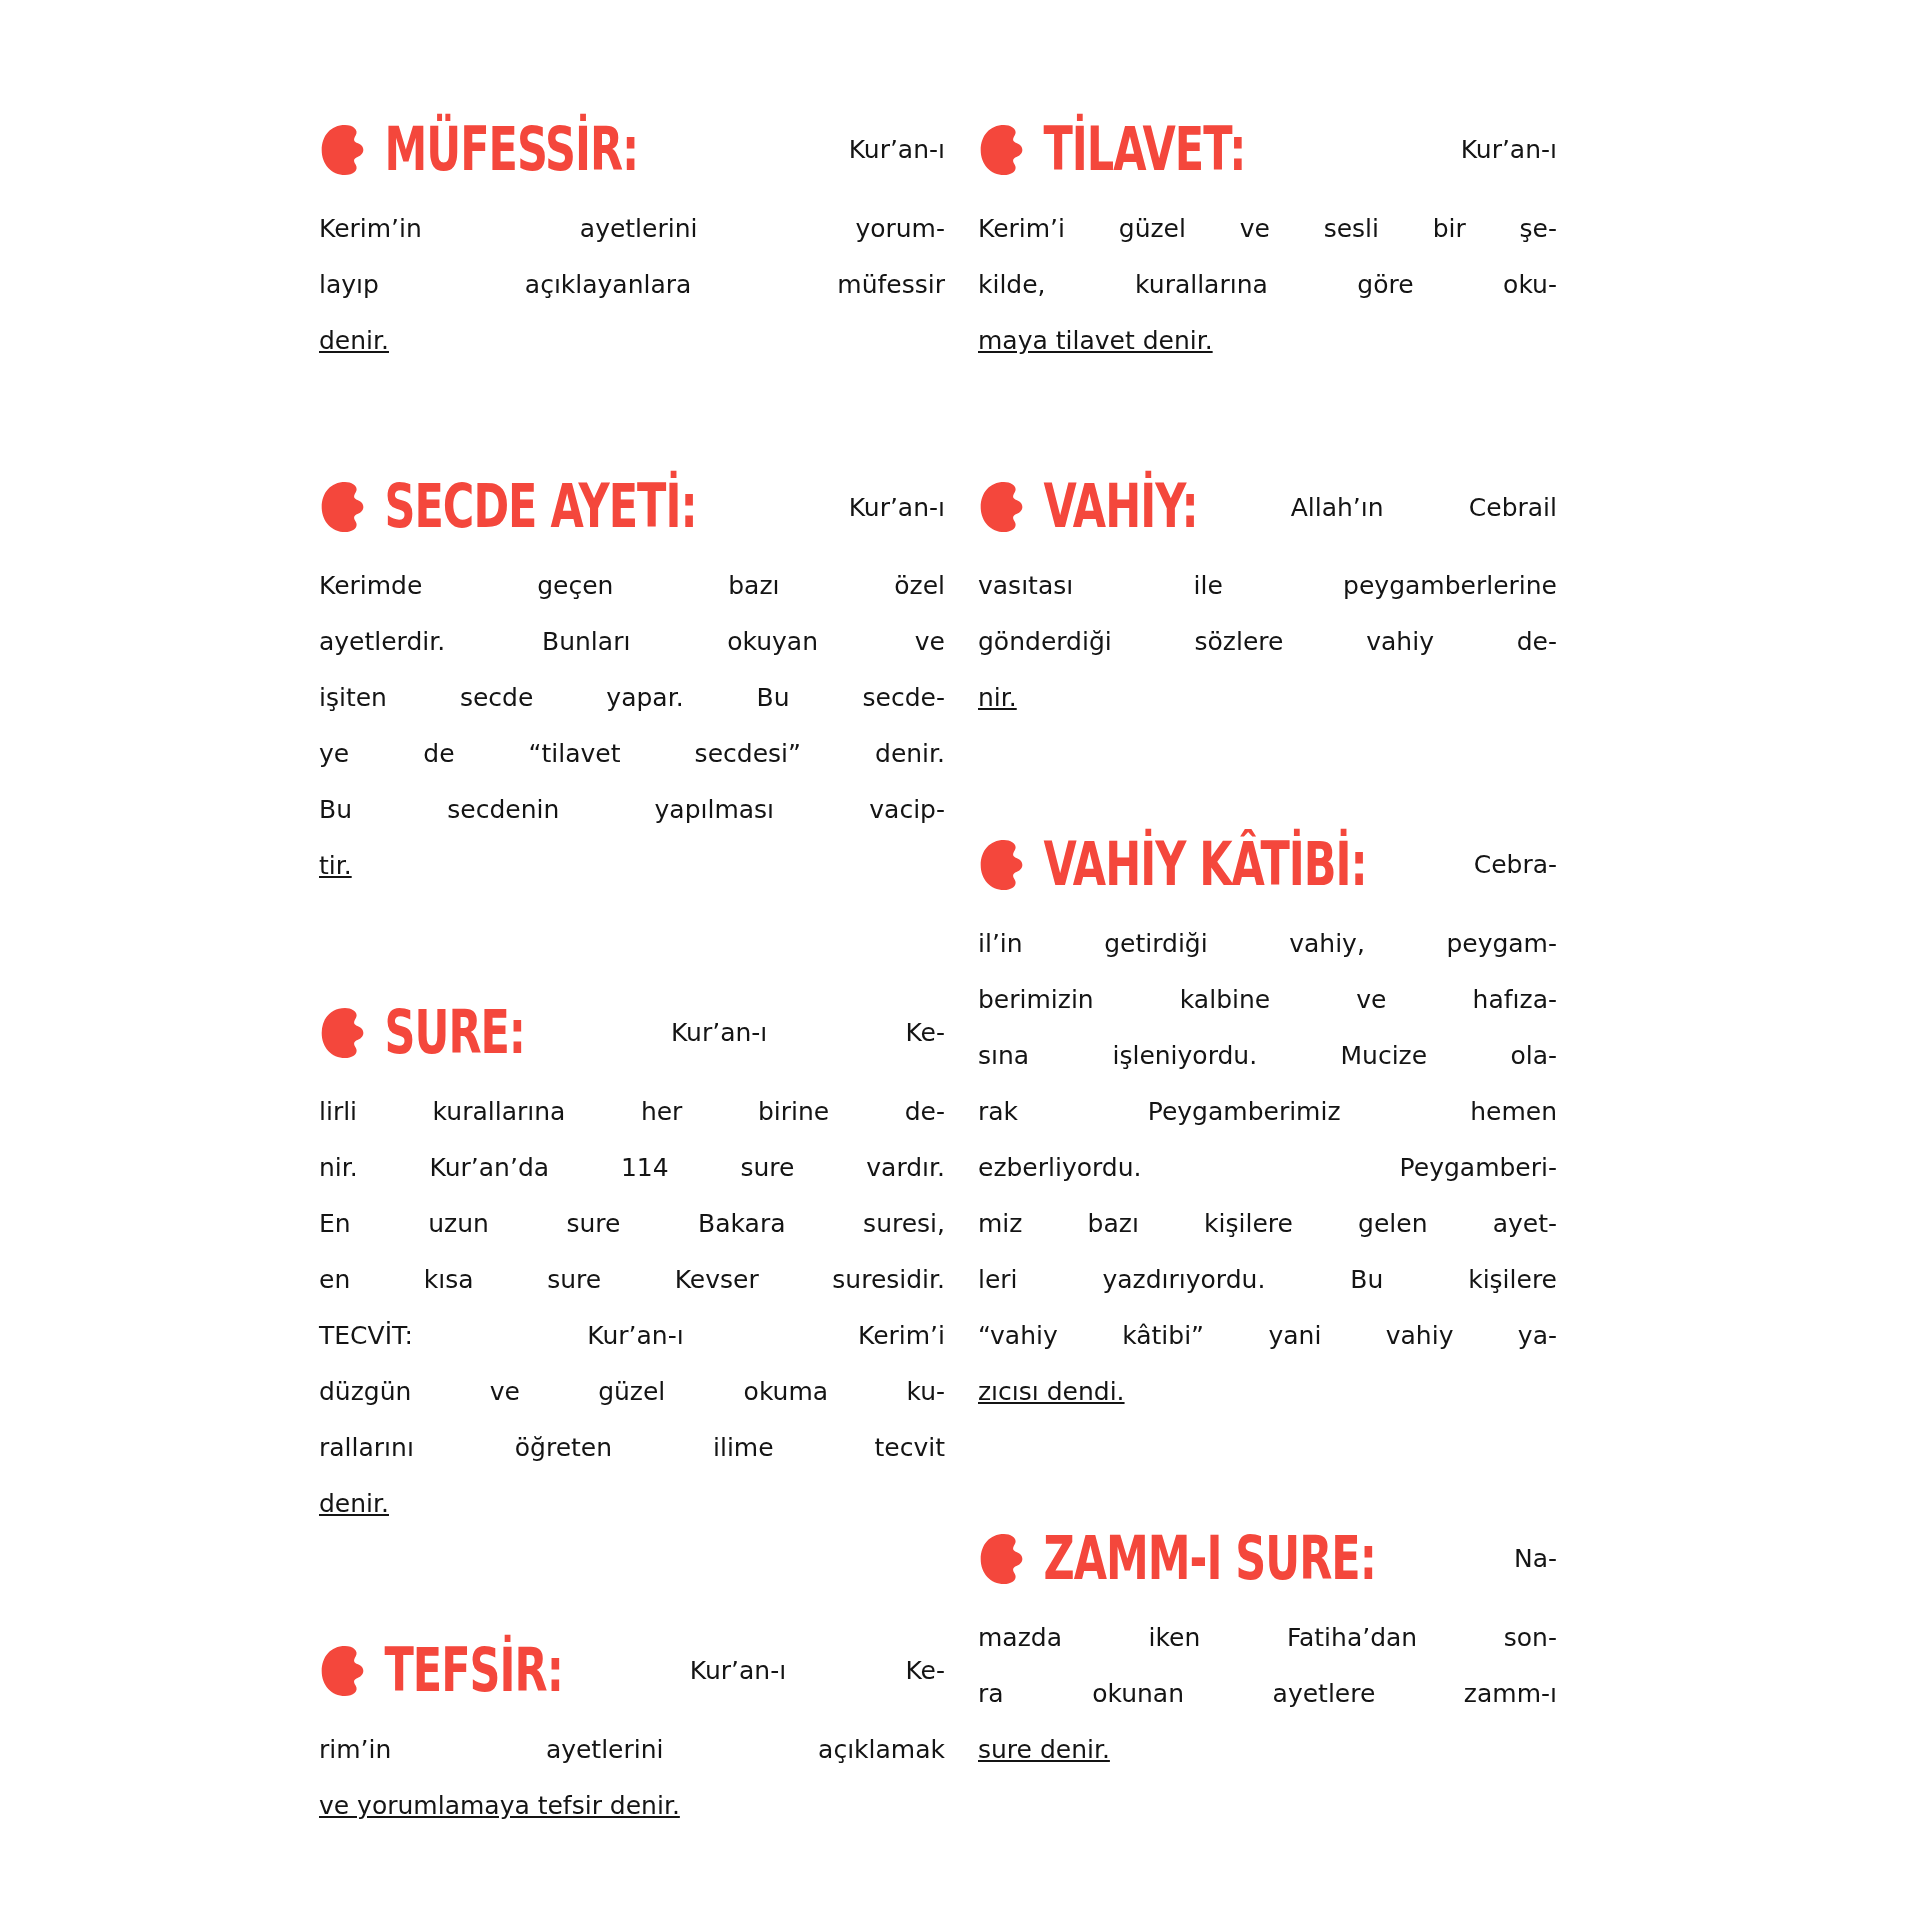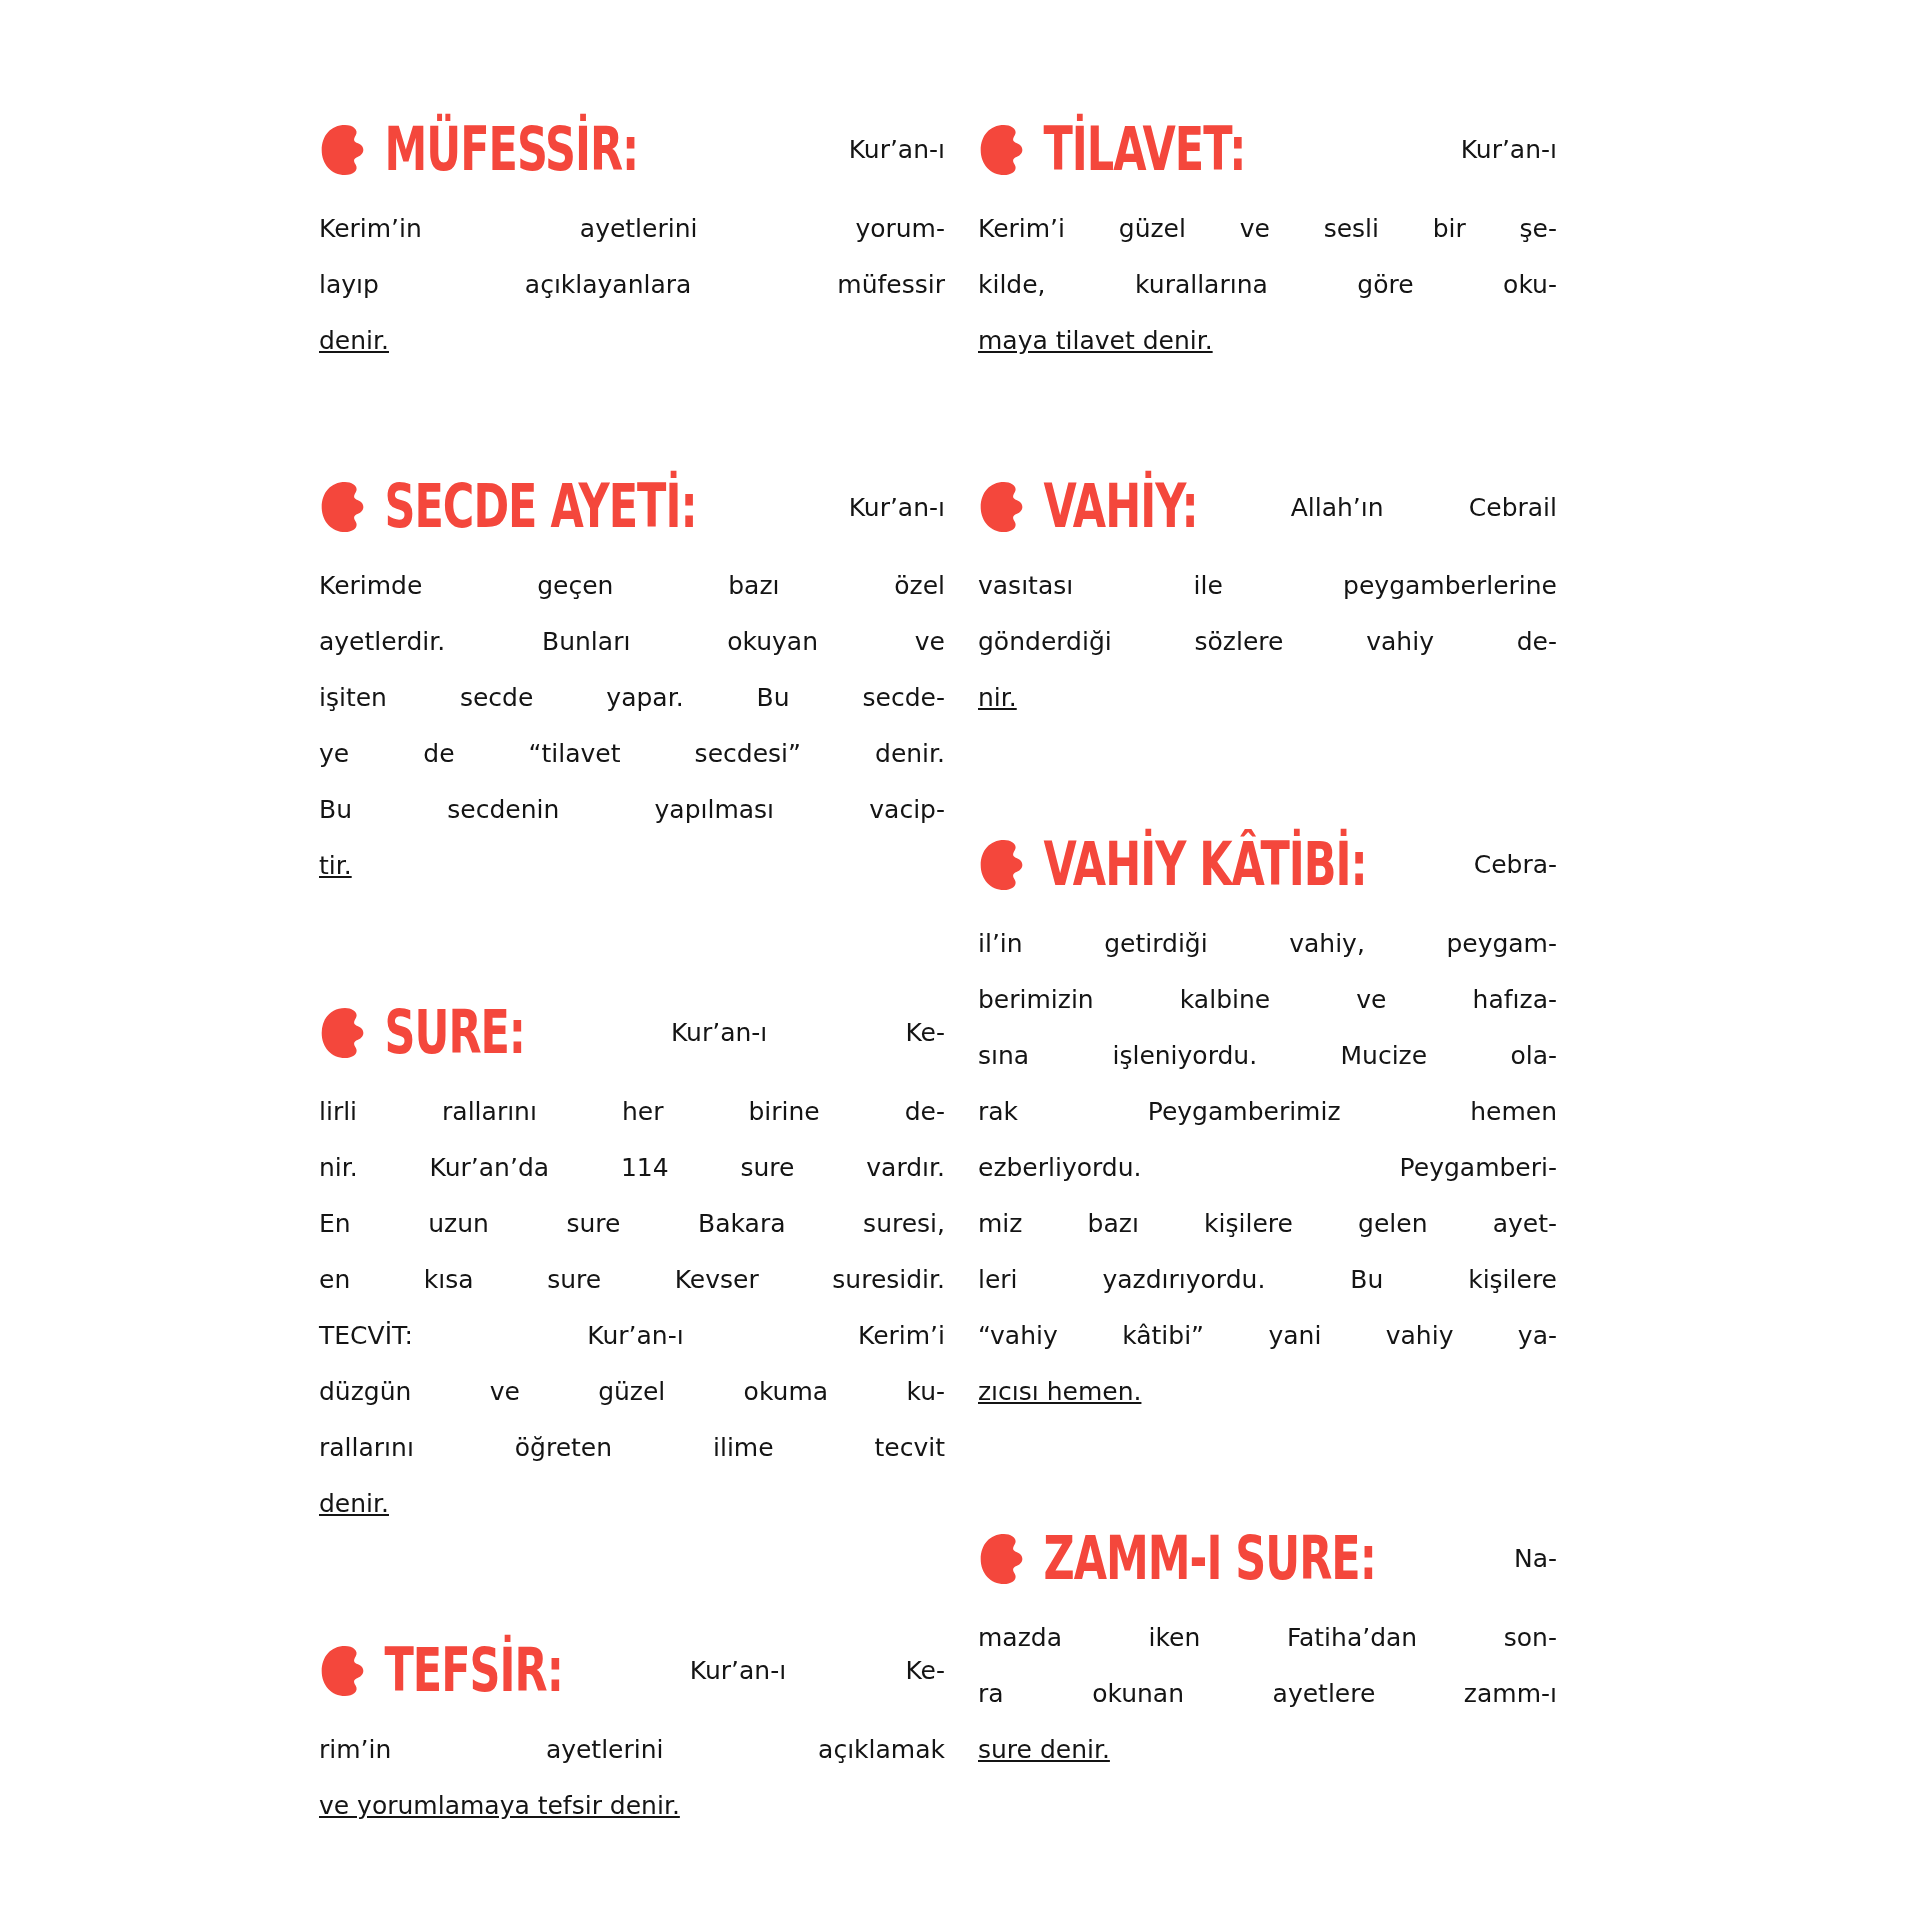--- a/index.html
+++ b/index.html
@@ -130,21 +130,21 @@
                C38.5 21.5 38 19.5 41 14.5 C44.5 8.5 38 3 29 3 Z" fill="var(--accent)"></path>
     </svg>
   </span>
           <span class="heading">SURE:</span>
           <span class="lead">
             <span></span>
             <span>Kur’an-ı</span>
             <span>Ke-</span>
           </span>
         </div>
-        <div class="line">lirli rallarını her birine de-</div>
+        <div class="line">lirli kurallarına her birine de-</div>
         <div class="line">nir. Kur’an’da 114 sure vardır.</div>
         <div class="line">En uzun sure Bakara suresi,</div>
         <div class="line">en kısa sure Kevser suresidir.</div>
         <div class="line">TECVİT: Kur’an-ı Kerim’i</div>
         <div class="line">düzgün ve güzel okuma ku-</div>
         <div class="line">rallarını öğreten ilime tecvit</div>
         <div class="line last">denir.</div>
       </section>
       <section class="entry">
         <div class="first-line">
@@ -222,21 +222,21 @@
           </span>
         </div>
         <div class="line">il’in getirdiği vahiy, peygam-</div>
         <div class="line">berimizin kalbine ve hafıza-</div>
         <div class="line">sına işleniyordu. Mucize ola-</div>
         <div class="line">rak Peygamberimiz hemen</div>
         <div class="line">ezberliyordu. Peygamberi-</div>
         <div class="line">miz bazı kişilere gelen ayet-</div>
         <div class="line">leri yazdırıyordu. Bu kişilere</div>
         <div class="line">“vahiy kâtibi” yani vahiy ya-</div>
-        <div class="line last">zıcısı hemen.</div>
+        <div class="line last">zıcısı dendi.</div>
       </section>
       <section class="entry">
         <div class="first-line">
           <span class="bullet">
     <svg viewBox="0 0 58 62" aria-hidden="true">
       <path d="M29 3 C13 3 3 15 3 31 C3 47 14 59 29 59 C38 59 44.5 53.5 41 47.5
                C38 42.5 38.5 40.5 43.5 38.5 C51.5 35.5 51.5 26.5 43.5 23.5
                C38.5 21.5 38 19.5 41 14.5 C44.5 8.5 38 3 29 3 Z" fill="var(--accent)"></path>
     </svg>
   </span>

